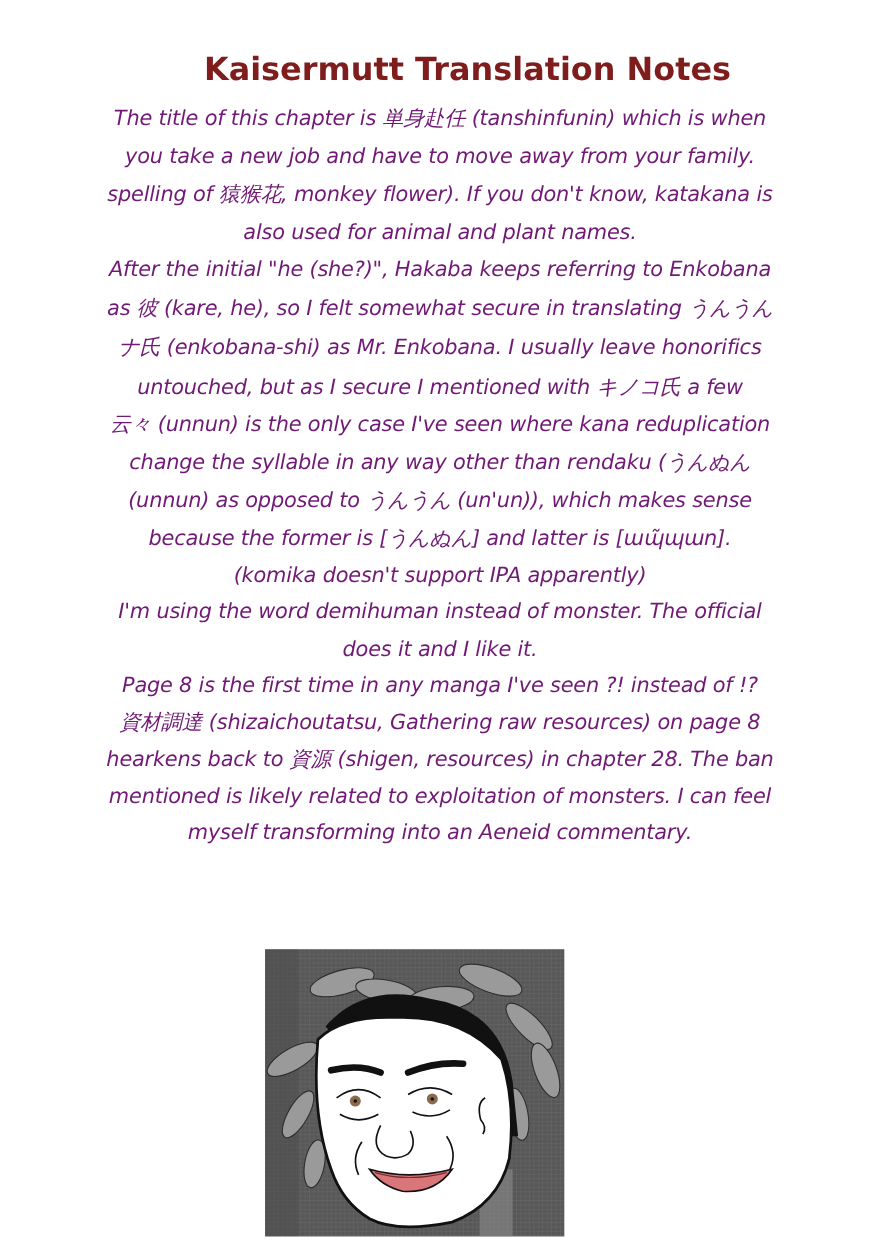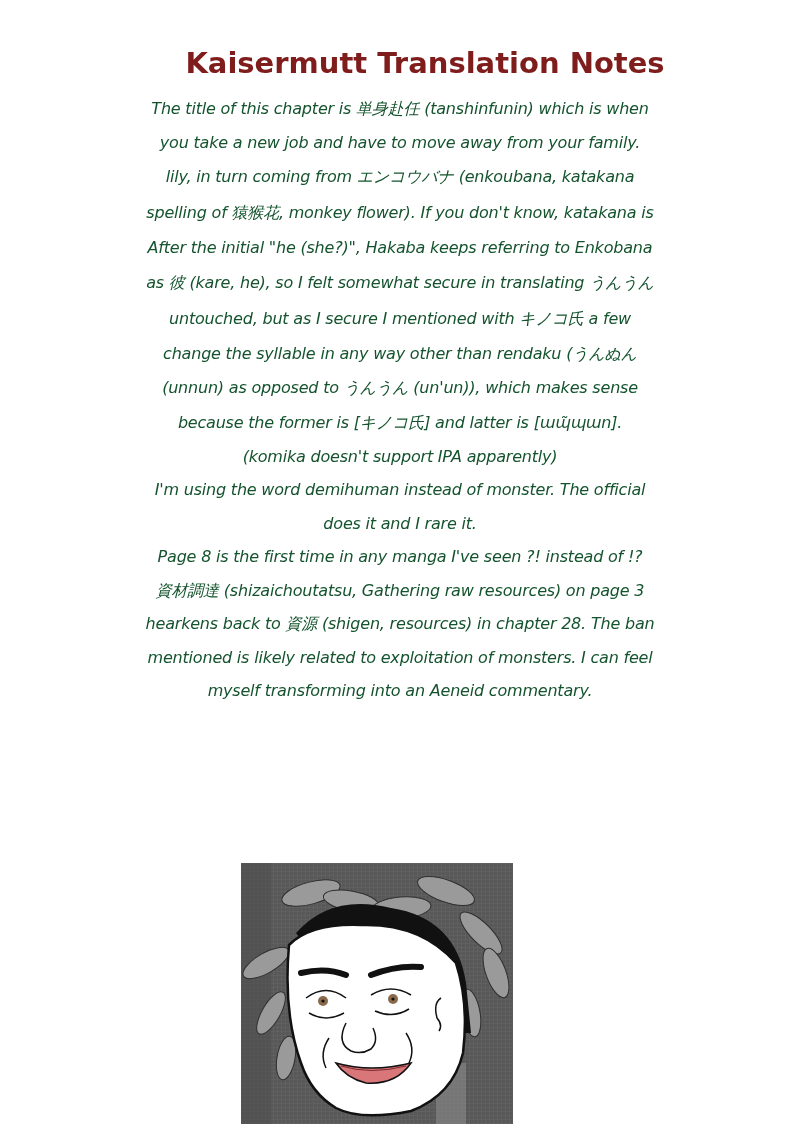--- a/index.html
+++ b/index.html
@@ -3,48 +3,50 @@
 <meta charset="utf-8">
 <style>
   html, body { margin: 0; padding: 0; background: #ffffff; }
   body { width: 800px; height: 1138px; position: relative; overflow: hidden;
          font-family: "DejaVu Sans", sans-serif; color: #111; }
   .title { position: absolute; left: 0; width: 800px; top: 46px; text-align: center;
            font-family: "DejaVu Sans", sans-serif; font-weight: bold;
            font-size: 29px; letter-spacing: 0px; color: #7f1d1d; margin-left: 25px; }
   .notes { position: absolute; left: 40px; width: 720px; top: 92px; }
   .line { height: 33.5px; line-height: 33.5px; text-align: center; white-space: nowrap;
-          font-family: "DejaVu Sans", sans-serif; font-style: oblique; font-size: 16px;
-          letter-spacing: -0.2px; color: #14532d; }
+          font-family: "DejaVu Sans", sans-serif; font-style: oblique; font-size: 19px;
+          letter-spacing: -0.2px; color: #701a75; }
   .line.tall { height: 36px; line-height: 36px; }
   .portrait { position: absolute; left: 241px; top: 863px; width: 272px; height: 261px;
               background: #5a5a5a; overflow: hidden; }
   .portrait svg { display: block; }
 </style>
 </head>
 <body>
 
 <div class="title">Kaisermutt Translation Notes</div>
 
 <div class="notes">
   <div class="line">The title of this chapter is 単身赴任 (tanshinfunin) which is when</div>
   <div class="line">you take a new job and have to move away from your family.</div>
-  <div class="line tall">lily, in turn coming from エンコウバナ (enkoubana, katakana</div>
   <div class="line tall">spelling of 猿猴花, monkey flower). If you don't know, katakana is</div>
+  <div class="line">also used for animal and plant names.</div>
   <div class="line">After the initial "he (she?)", Hakaba keeps referring to Enkobana</div>
   <div class="line tall">as 彼 (kare, he), so I felt somewhat secure in translating うんうん</div>
+  <div class="line tall">ナ氏 (enkobana-shi) as Mr. Enkobana. I usually leave honorifics</div>
   <div class="line tall">untouched, but as I secure I mentioned with キノコ氏 a few</div>
+  <div class="line">云々 (unnun) is the only case I've seen where kana reduplication</div>
   <div class="line">change the syllable in any way other than rendaku (うんぬん</div>
   <div class="line tall">(unnun) as opposed to うんうん (un'un)), which makes sense</div>
-  <div class="line">because the former is [キノコ氏] and latter is [ɯɰ̃ɰɯn].</div>
+  <div class="line">because the former is [うんぬん] and latter is [ɯɰ̃ɰɯn].</div>
   <div class="line">(komika doesn't support IPA apparently)</div>
   <div class="line">I'm using the word demihuman instead of monster. The official</div>
-  <div class="line">does it and I rare it.</div>
+  <div class="line">does it and I like it.</div>
   <div class="line">Page 8 is the first time in any manga I've seen ?! instead of !?</div>
-  <div class="line">資材調達 (shizaichoutatsu, Gathering raw resources) on page 3</div>
+  <div class="line">資材調達 (shizaichoutatsu, Gathering raw resources) on page 8</div>
   <div class="line">hearkens back to 資源 (shigen, resources) in chapter 28. The ban</div>
   <div class="line">mentioned is likely related to exploitation of monsters. I can feel</div>
   <div class="line">myself transforming into an Aeneid commentary.</div>
 </div>
 
 <div class="portrait">
   <svg width="272" height="261" viewBox="0 0 272 261">
     <defs>
       <pattern id="grid" width="4" height="4" patternUnits="userSpaceOnUse">
         <rect width="4" height="4" fill="#585858"></rect>

